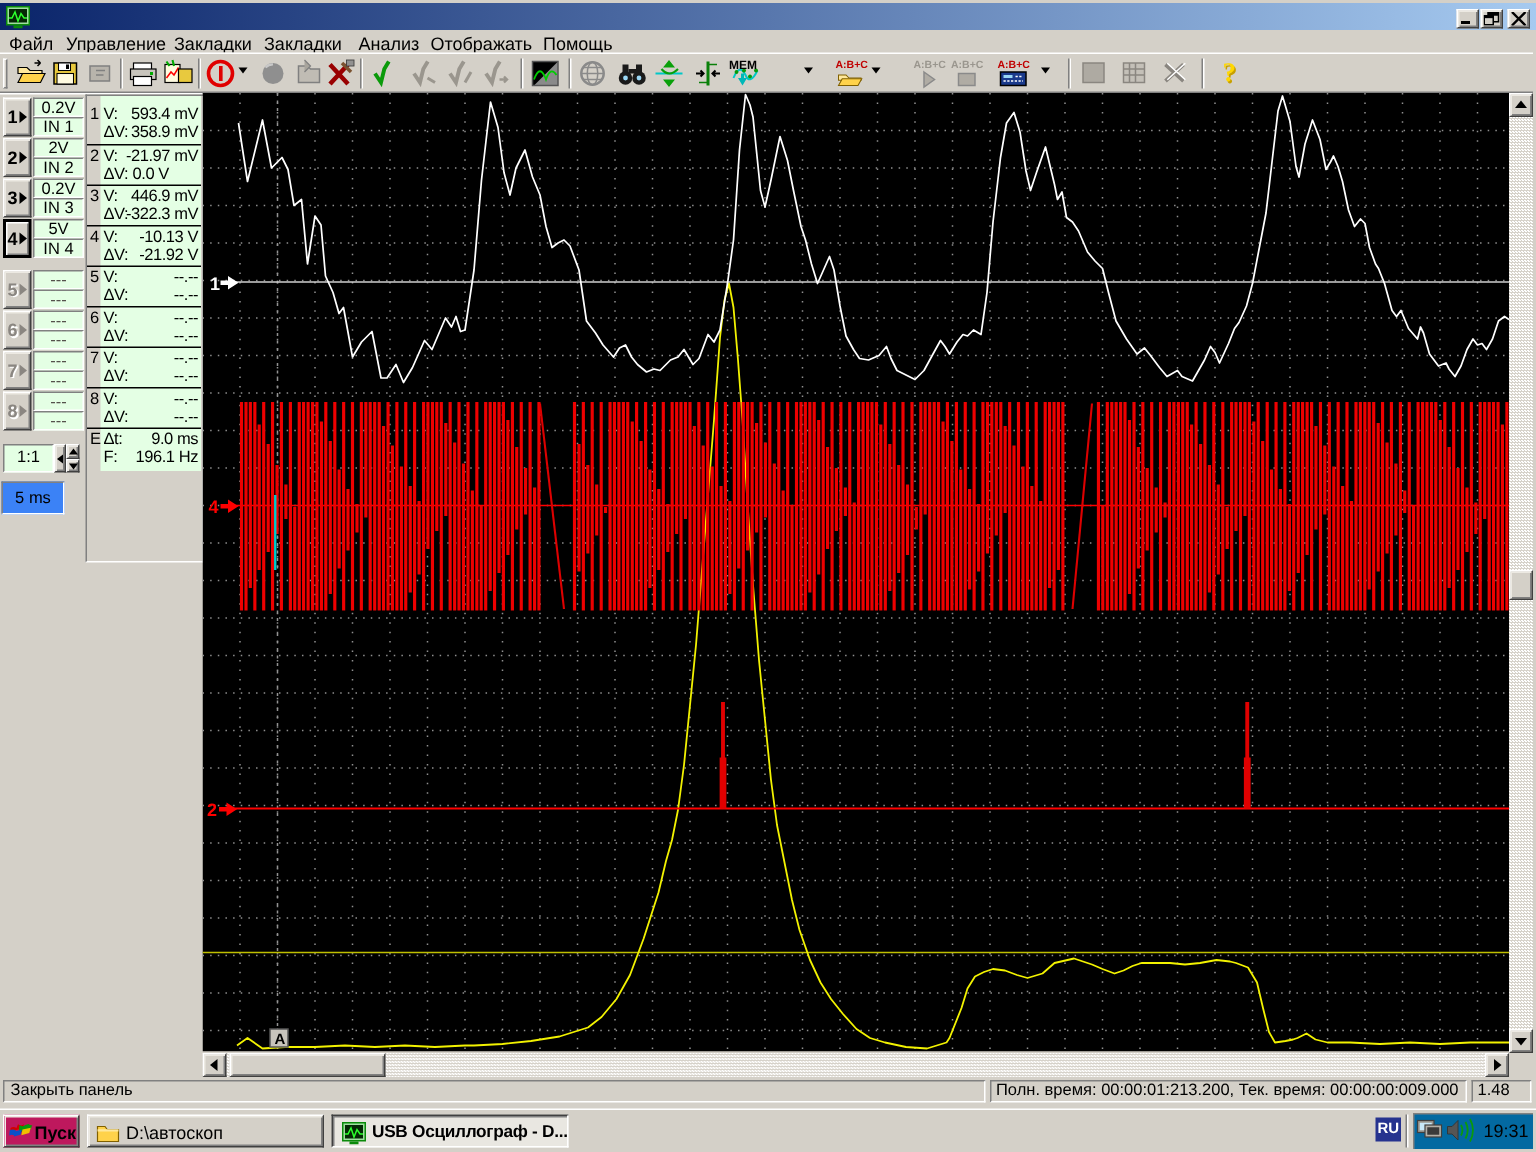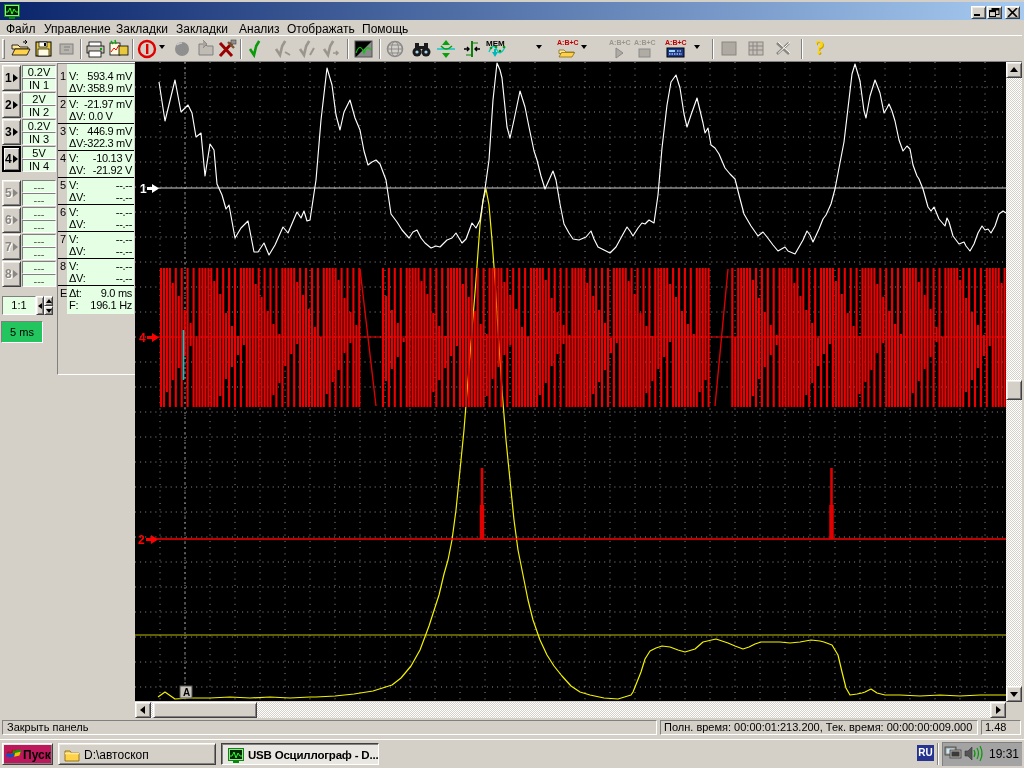--- a/index.html
+++ b/index.html
@@ -231,21 +231,21 @@
 <div style="position:absolute;left:2px;top:296px;width:34px;height:19px;background:#e4ffe4;border:1px solid;border-color:#808080 #fff #fff #808080;font-size:11px;color:#000;text-align:center;line-height:17px">1:1</div>
 <div style="position:absolute;left:36px;top:296px;width:8px;height:19px;background:#d4d0c8;border:1px solid;border-color:#fff #404040 #404040 #fff;box-shadow:inset 1px 1px 0 #ece9e2,inset -1px -1px 0 #808080;">
 <div style="position:absolute;left:1px;top:6px;width:0;height:0;border-top:3px solid transparent;border-bottom:3px solid transparent;border-right:4px solid #000"></div>
   </div>
 <div style="position:absolute;left:44px;top:296px;width:9px;height:10px;background:#d4d0c8;border:1px solid;border-color:#fff #404040 #404040 #fff;box-shadow:inset 1px 1px 0 #ece9e2,inset -1px -1px 0 #808080;">
 <div style="position:absolute;left:1px;top:2px;width:0;height:0;border-left:3px solid transparent;border-right:3px solid transparent;border-bottom:4px solid #000"></div>
   </div>
 <div style="position:absolute;left:44px;top:306px;width:9px;height:9px;background:#d4d0c8;border:1px solid;border-color:#fff #404040 #404040 #fff;box-shadow:inset 1px 1px 0 #ece9e2,inset -1px -1px 0 #808080;">
 <div style="position:absolute;left:1px;top:2px;width:0;height:0;border-left:3px solid transparent;border-right:3px solid transparent;border-top:4px solid #000"></div>
   </div>
-<div style="position:absolute;left:1px;top:321px;width:42px;height:22px;background:#22c55e;border:1px solid;border-color:#808080 #fff #fff #808080;font-size:11px;color:#000;text-align:center;line-height:20px">5 ms</div>
+<div style="position:absolute;left:1px;top:321px;width:42px;height:22px;background:#3b82f6;border:1px solid;border-color:#808080 #fff #fff #808080;font-size:11px;color:#000;text-align:center;line-height:20px">5 ms</div>
 <div style="position:absolute;left:57px;top:63px;width:79px;height:312px;background:#d4d0c8;border:1px solid;border-color:#808080 #fff #fff #808080"></div>
 <div style="position:absolute;left:58px;top:64px;width:76px;height:250px;background:#e4ffe4"></div>
 <div style="position:absolute;left:58px;top:64px;width:9px;height:250px;background:#d4d0c8"></div>
 <div class="t" style="left:60px;top:70px;font-size:11px;letter-spacing:-.3px;color:#000">1</div>
 <div class="t" style="left:69px;top:70px;font-size:11px;letter-spacing:-.3px;color:#000">V:</div>
 <div class="t" style="left:69px;top:70px;width:63px;text-align:right;font-size:11px;letter-spacing:-.3px;color:#000">593.4 mV</div>
 <div class="t" style="left:69px;top:82px;font-size:11px;letter-spacing:-.3px;color:#000">ΔV:</div>
 <div class="t" style="left:69px;top:82px;width:63px;text-align:right;font-size:11px;letter-spacing:-.3px;color:#000">358.9 mV</div>
 <div style="position:absolute;left:58px;top:96px;width:76px;height:1px;background:#000"></div>
 <div class="t" style="left:60px;top:98px;font-size:11px;letter-spacing:-.3px;color:#000">2</div>
@@ -377,21 +377,21 @@
 <div style="position:absolute;left:6px;top:4px"><svg width="16" height="15">
         <rect x="0" y="0" width="16" height="13" fill="#0a8a0a"></rect>
         <rect x="1.5" y="1.5" width="13" height="10" fill="#052805" stroke="#9fdf9f" stroke-width="1"></rect>
         <polyline points="2,8 4,8 6,4 8,10 10,5 12,8 14,8" fill="none" stroke="#2dff2d" stroke-width="1"></polyline>
         <rect x="5" y="13" width="6" height="2" fill="#0a8a0a"></rect>
       </svg></div>
 <div class="t" style="left:26px;top:5px;font-size:11.5px;font-weight:bold;letter-spacing:-.2px;color:#000">USB Осциллограф - D...</div>
 </div>
 <div class="t" style="left:917px;top:745px;width:17px;height:16px;background:#26338f;color:#fff;font-size:10px;font-weight:bold;text-align:center;line-height:16px">RU</div>
 <div style="position:absolute;left:937px;top:743px;width:2px;height:22px;border-left:1px solid #808080;border-right:1px solid #fff"></div>
-<div style="position:absolute;left:942px;top:742px;width:80px;height:24px;background:#a3a3a3;border:1px solid;border-color:#808080 #fff #fff #808080;border-bottom:none;border-right:none">
+<div style="position:absolute;left:942px;top:742px;width:80px;height:24px;background:#0369a1;border:1px solid;border-color:#808080 #fff #fff #808080;border-bottom:none;border-right:none">
 <div style="position:absolute;left:0px;top:0px"><svg width="76" height="22">
         <rect x="2" y="4" width="11" height="8" fill="#9a968e" stroke="#404040" stroke-width="0.8"></rect>
         <rect x="3.5" y="5.5" width="8" height="5" fill="#c8e8f8"></rect>
         <rect x="7" y="7" width="11" height="8" fill="#b4b0a8" stroke="#404040" stroke-width="0.8"></rect>
         <rect x="8.5" y="8.5" width="8" height="5" fill="#3a3a3a"></rect>
         <path d="M22,8 h3 l4,-4 v13 l-4,-4 h-3z" fill="#555" stroke="#333" stroke-width="0.6"></path>
         <path d="M31,7 q2,3.5 0,7 M34,5 q3,5.5 0,11 M37,3 q4,7.5 0,15" stroke="#0a9a0a" fill="none" stroke-width="1.2"></path>
         <text x="46" y="15" font-family="Liberation Sans" font-size="12" fill="#000">19:31</text>
       </svg></div>
 </div>

